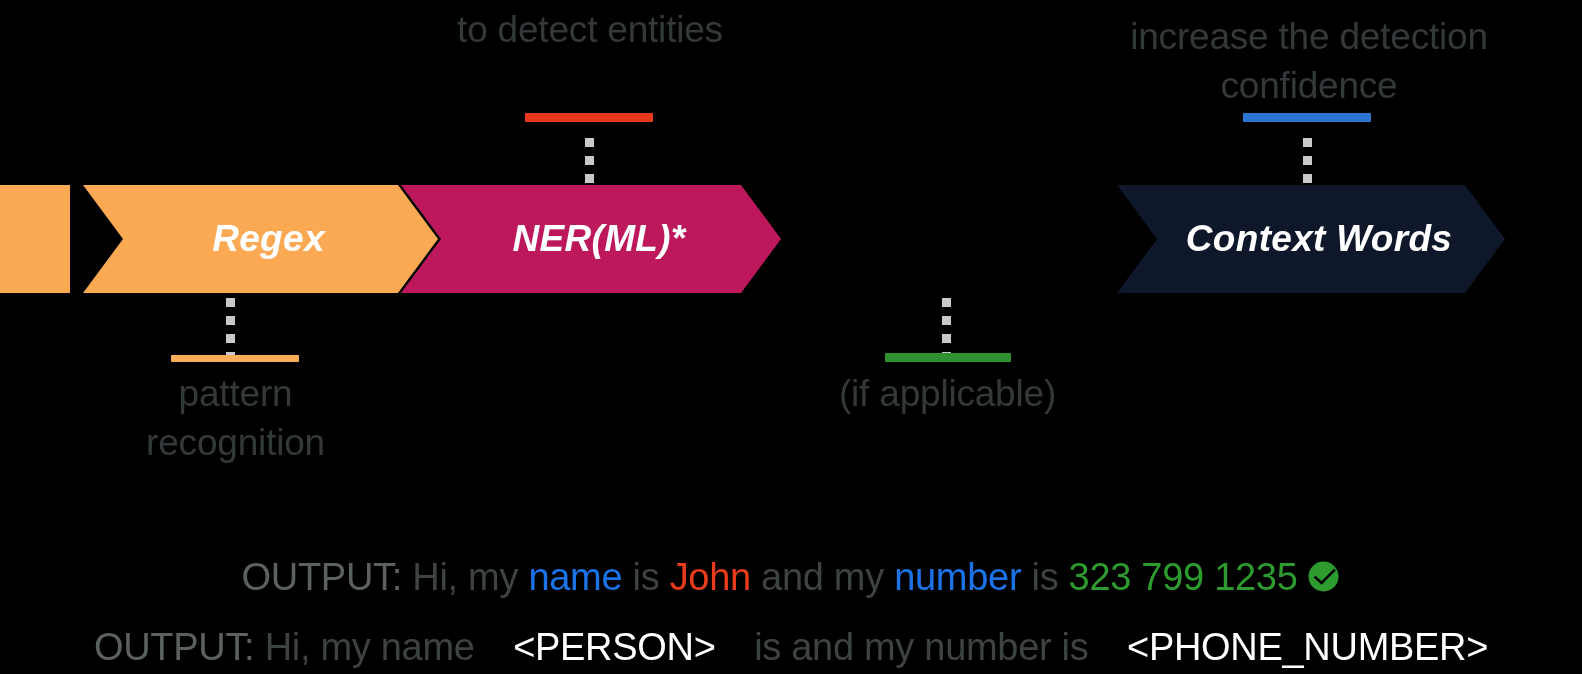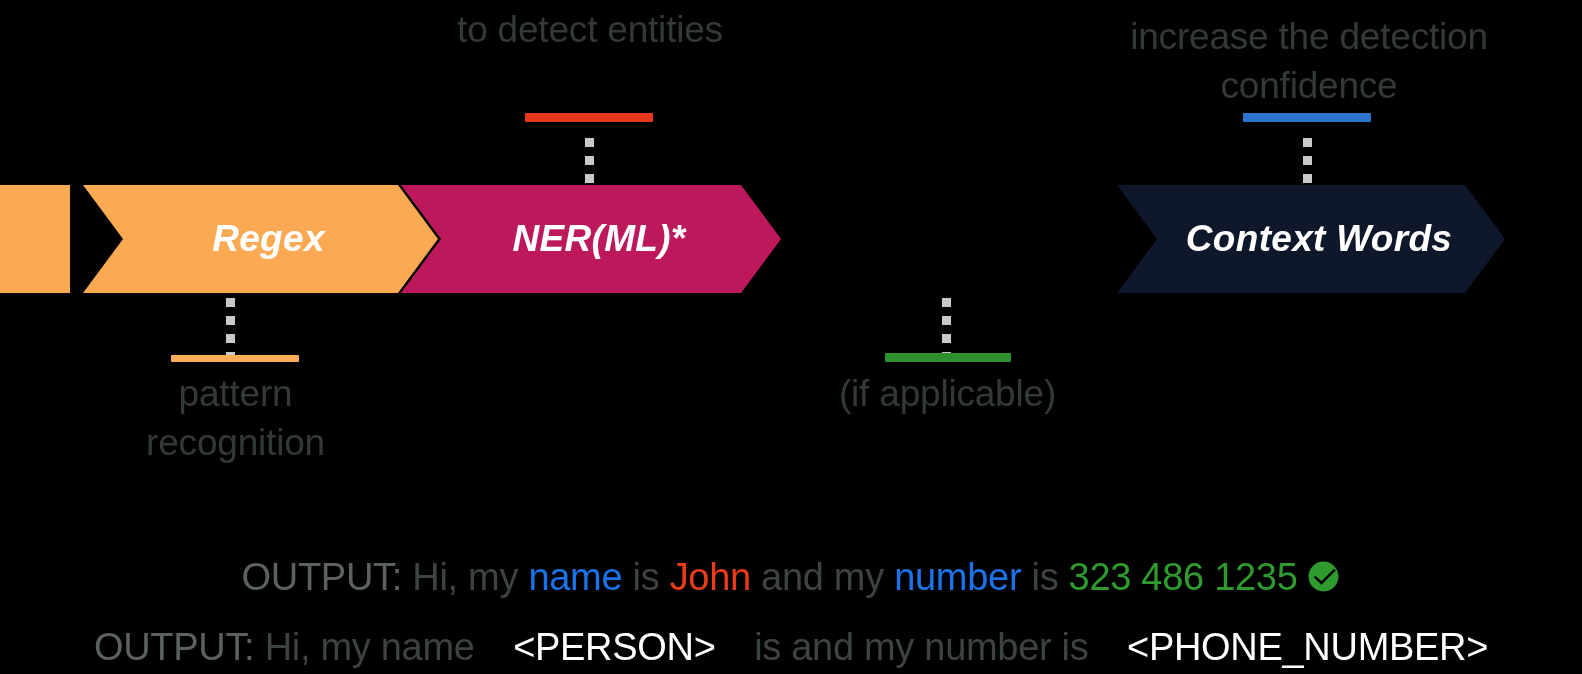--- a/index.html
+++ b/index.html
@@ -181,21 +181,21 @@
 
   <div class="sample" style="top:558px;">
     <span class="t-label">OUTPUT:</span>
     <span class="t-plain">Hi, my</span>
     <span class="t-blue">name</span>
     <span class="t-plain">is</span>
     <span class="t-red">John</span>
     <span class="t-plain">and my</span>
     <span class="t-blue">number</span>
     <span class="t-plain">is</span>
-    <span class="t-green">323 486 1235</span><span class="check-badge"><svg width="33" height="33" viewBox="0 0 33 33">
+    <span class="t-green">323 799 1235</span><span class="check-badge"><svg width="33" height="33" viewBox="0 0 33 33">
         <circle cx="16.5" cy="16.5" r="15" fill="#2e9b2e"></circle>
         <path d="M8.5 17.5 L14.5 23 L27 10.5" fill="none" stroke="#000000" stroke-width="2.6" stroke-linecap="square"></path>
       </svg></span>
   </div>
 
   <div class="sample" style="top:628px;">
     <span class="t-label">OUTPUT:</span>
     <span class="t-plain">Hi, my name</span>
     <span class="gap"></span>
     <span class="t-white">&lt;PERSON&gt;</span>

